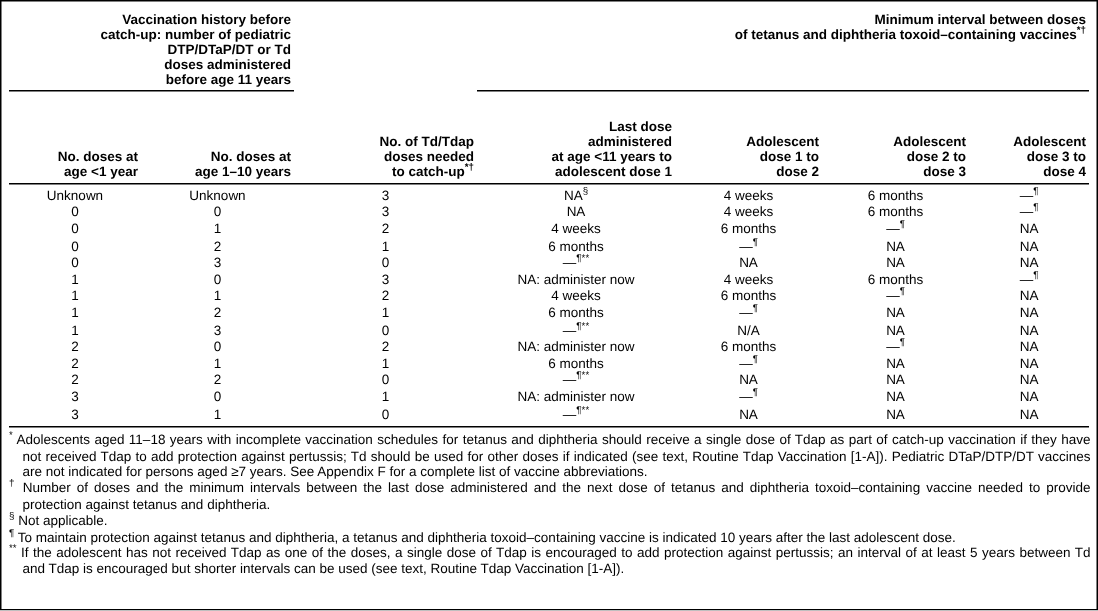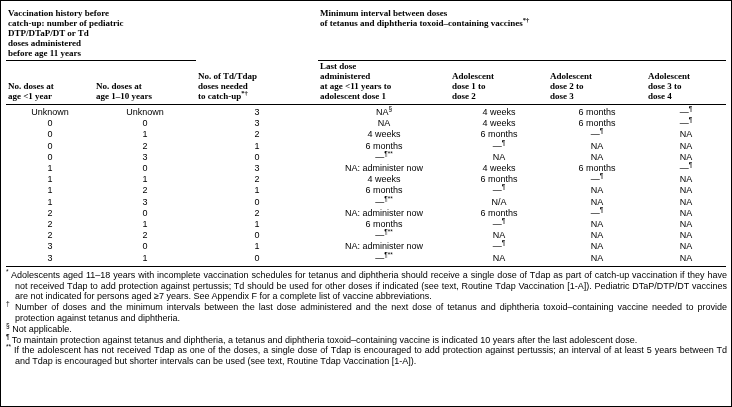--- a/index.html
+++ b/index.html
@@ -26,34 +26,33 @@
   col.c2 { width: 102px; }
   col.c3 { width: 122px; }
   col.c4 { width: 132px; }
   col.c5 { width: 98px; }
   col.c6 { width: 98px; }
   col.c7 { width: 80px; }
   th, td { padding: 0 2px; }
   th {
     font-weight: bold;
     font-size: 9px;
-    text-align: left;
+    text-align: right;
     white-space: pre-line;
     line-height: 10px;
-    font-family: Liberation Serif, serif;
   }
   .group-hdr {
     vertical-align: top;
     border-bottom: 1px solid #000;
     padding-top: 3px;
     padding-bottom: 2px;
   }
   .sub-hdr {
     vertical-align: bottom;
-    padding-top: 0;
+    padding-top: 18px;
     padding-bottom: 3px;
   }
   thead tr.second th, th.mid-hdr { border-bottom: 1px solid #000; }
   td {
     font-size: 9px;
     text-align: center;
     line-height: 11.2px;
     vertical-align: middle;
   }
   tbody tr:first-child td { padding-top: 2px; }

